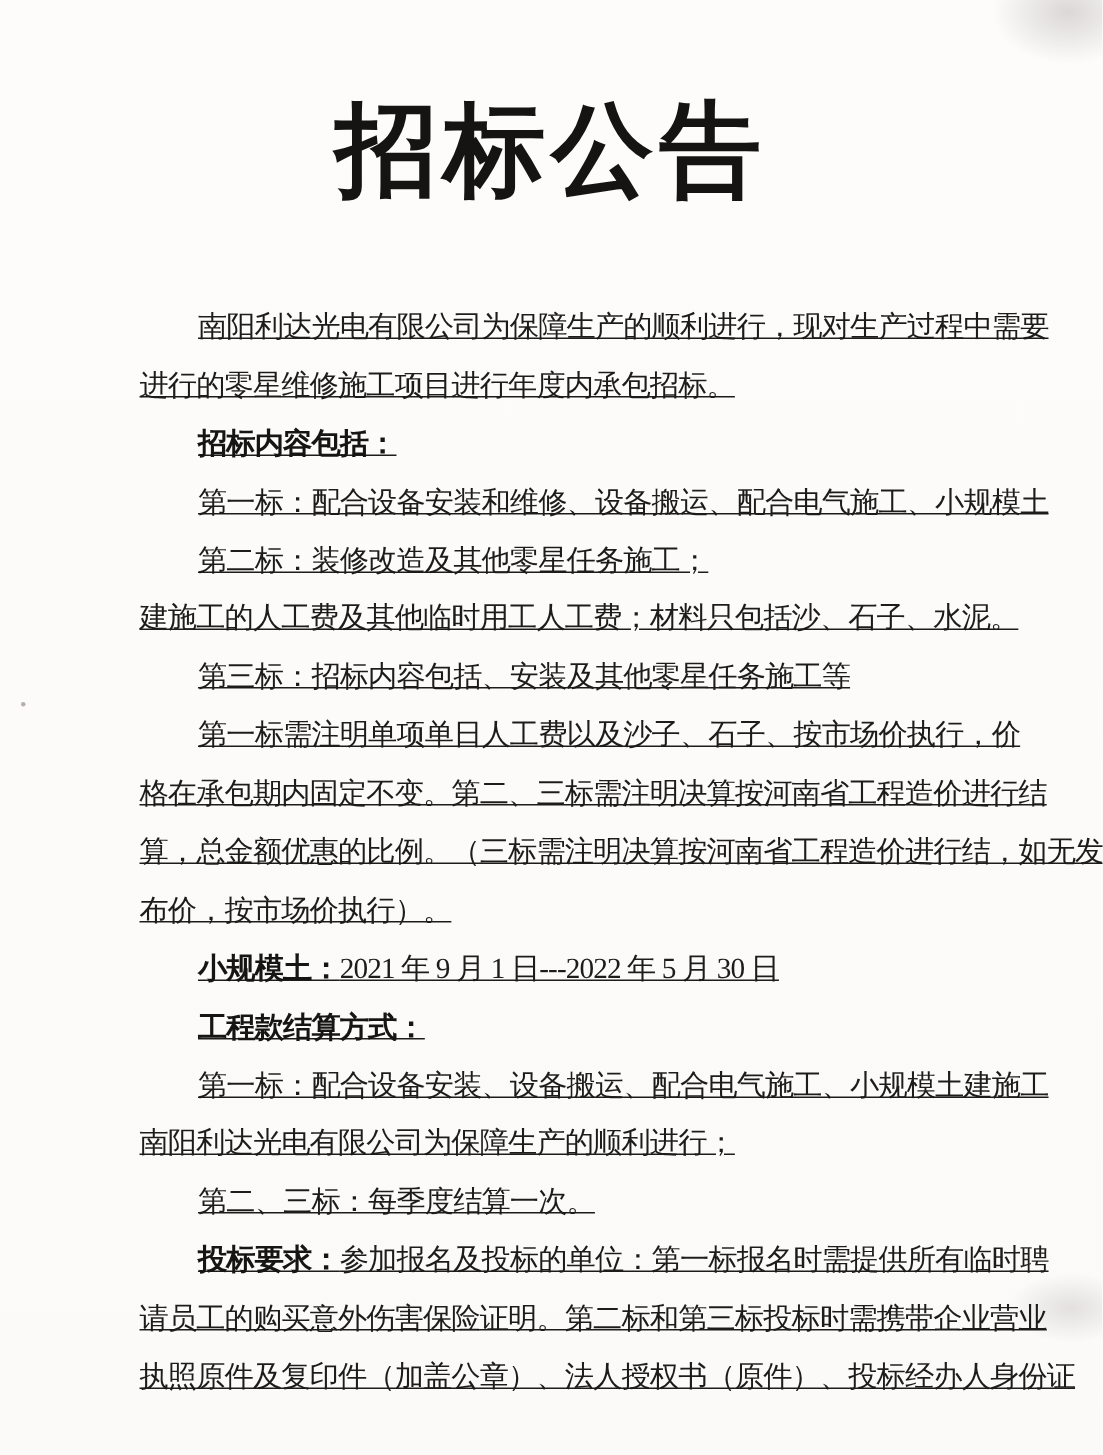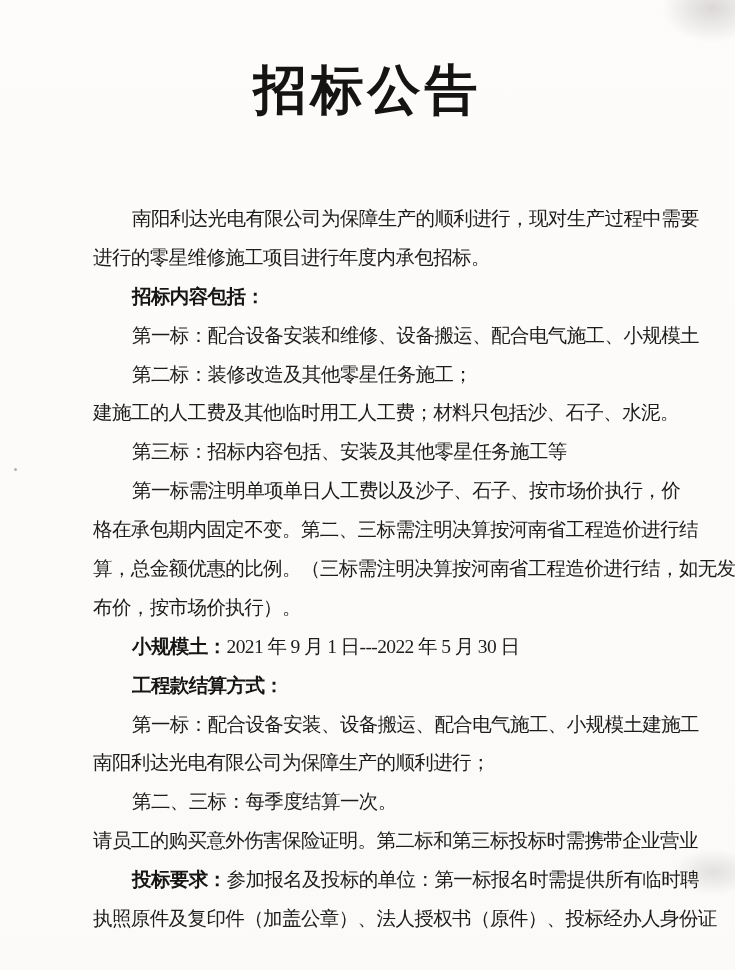--- a/index.html
+++ b/index.html
@@ -12,27 +12,28 @@
   .page {
     position: absolute; inset: 0;
     background:
       radial-gradient(70px 48px at 712px 8px,  rgba(118,110,106,0.26), rgba(118,110,106,0) 72%),
       radial-gradient(58px 32px at 714px 872px, rgba(128,120,116,0.20), rgba(128,120,116,0) 72%),
       linear-gradient(#fdfcfb, #fbfaf9);
   }
   .title {
     position: absolute; top: 56px; left: 0; width: 100%; margin: 0;
     text-align: center;
-    font-size: 53px; line-height: 1.3; font-weight: bold;
+    font-size: 68px; line-height: 1.3; font-weight: bold;
     letter-spacing: 4px;
     color: #151413;
   }
   .doc-body {
     position: absolute; top: 200px; left: 93px; width: 615px;
     color: #1d1c1b;
+    text-decoration: underline;
   }
   .line {
     height: 38.9px; line-height: 38.9px;
     font-size: 19.5px; letter-spacing: -0.6px;
     white-space: nowrap;
   }
   .line.indent { padding-left: 39px; }
   .b { font-weight: bold; color: #161514; }
   .speck {
     position: absolute; left: 14px; top: 468px;
@@ -56,19 +57,19 @@
       <div class="line indent"><span>第三标：招标内容包括、安装及其他零星任务施工等</span></div>
       <div class="line indent"><span>第一标需注明单项单日人工费以及沙子、石子、按市场价执行，价</span></div>
       <div class="line"><span>格在承包期内固定不变。第二、三标需注明决算按河南省工程造价进行结</span></div>
       <div class="line"><span>算，总金额优惠的比例。（三标需注明决算按河南省工程造价进行结，如无发</span></div>
       <div class="line"><span>布价，按市场价执行）。</span></div>
       <div class="line indent"><span class="b">小规模土：</span><span>2021 年 9 月 1 日---2022 年 5 月 30 日</span></div>
       <div class="line indent"><span class="b">工程款结算方式：</span></div>
       <div class="line indent"><span>第一标：配合设备安装、设备搬运、配合电气施工、小规模土建施工</span></div>
       <div class="line"><span>南阳利达光电有限公司为保障生产的顺利进行；</span></div>
       <div class="line indent"><span>第二、三标：每季度结算一次。</span></div>
+      <div class="line indent"><span class="b">投标要求：</span><span>参加报名及投标的单位：第一标报名时需提供所有临时聘</span></div>
       <div class="line"><span>请员工的购买意外伤害保险证明。第二标和第三标投标时需携带企业营业</span></div>
-      <div class="line indent"><span class="b">投标要求：</span><span>参加报名及投标的单位：第一标报名时需提供所有临时聘</span></div>
       <div class="line"><span>执照原件及复印件（加盖公章）、法人授权书（原件）、投标经办人身份证</span></div>
     </div>
 
   <div class="speck"></div>
 </div>
 
 </body></html>

